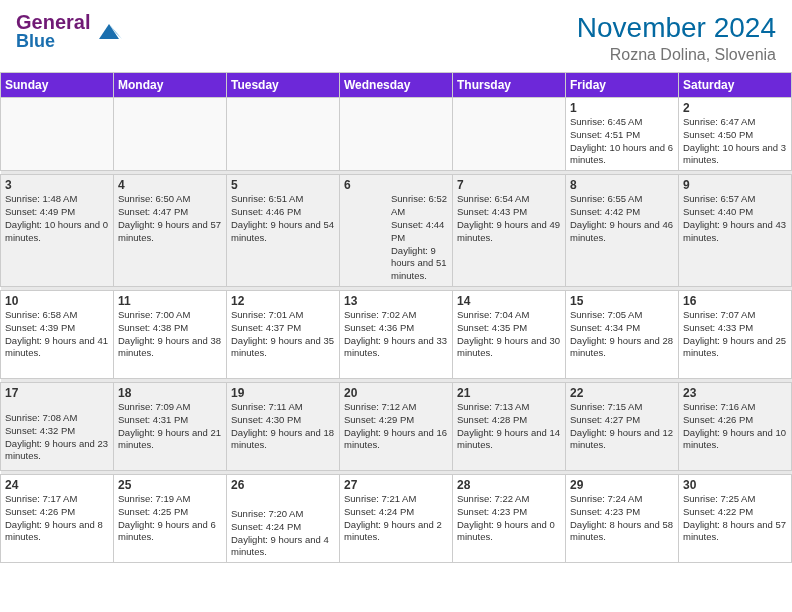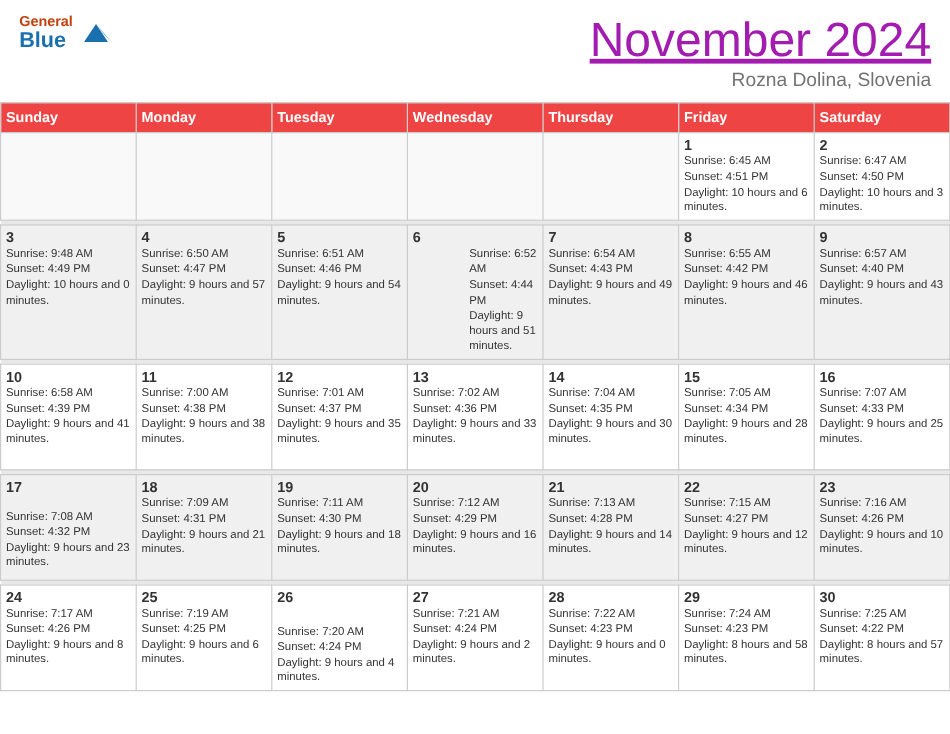--- a/index.html
+++ b/index.html
@@ -2,31 +2,31 @@
 <html><head>
   <meta charset="utf-8">
   <style>
     * { margin: 0; padding: 0; box-sizing: border-box; }
     body { width: 792px; height: 612px; font-family: Arial, sans-serif; background: #fff; overflow: hidden; }
     
     .header { display: flex; align-items: flex-start; justify-content: space-between; padding: 12px 16px 8px 16px; }
     
     .logo { display: flex; align-items: center; }
     .logo-text { display: flex; flex-direction: column; line-height: 1; }
-    .logo-general { font-size: 12px; font-weight: bold; color: #c2410c; }
+    .logo-general { font-size: 20px; font-weight: bold; color: #701a75; }
     .logo-blue { font-size: 18px; font-weight: bold; color: #1a6faf; }
     .logo-icon { width: 30px; height: 24px; margin-left: 4px; }
     
     .title-block { text-align: right; }
-    .month-title { font-size: 40px; font-weight: normal; color: #a21caf; text-decoration: underline; }
+    .month-title { font-size: 28px; font-weight: normal; color: #0369a1; }
     .location { font-size: 16px; color: #737373; margin-top: 2px; }
     
     .calendar { width: 100%; border-collapse: collapse; }
     
-    .calendar th { background: #ef4444; color: #fff; font-size: 12px; font-weight: bold; padding: 5px 4px; border: 1px solid #ccc; text-align: left; }
+    .calendar th { background: #6d28d9; color: #fff; font-size: 12px; font-weight: bold; padding: 5px 4px; border: 1px solid #ccc; text-align: left; }
     
     .calendar td { border: 1px solid #ccc; vertical-align: top; padding: 3px 4px; font-size: 9.5px; width: calc(100%/7); background: #fff; }
     
     .calendar td.empty { background: #f9f9f9; }
     .calendar td.shaded { background: #f0f0f0; }
     
     .day-num { font-size: 12px; font-weight: bold; color: #333; display: block; margin-bottom: 1px; }
     .day-info { color: #333; line-height: 1.35; font-size: 9.5px; }
     
     .row-divider td { height: 4px; background: #e8e8e8; border: none; padding: 0; }
@@ -82,21 +82,21 @@
 Sunset: 4:50 PM
 Daylight: 10 hours and 3 minutes.</div>
         </td>
       </tr>
       <tr class="row-divider">
         <td colspan="7"></td>
       </tr>
       <tr style="height: 88px;">
         <td class="shaded">
           <span class="day-num">3</span>
-          <div class="day-info" style="white-space: pre-line;">Sunrise: 9:48 AM
+          <div class="day-info" style="white-space: pre-line;">Sunrise: 1:48 AM
 Sunset: 4:49 PM
 Daylight: 10 hours and 0 minutes.</div>
         </td>
         <td class="shaded">
           <span class="day-num">4</span>
           <div class="day-info" style="white-space: pre-line;">Sunrise: 6:50 AM
 Sunset: 4:47 PM
 Daylight: 9 hours and 57 minutes.</div>
         </td>
         <td class="shaded">

